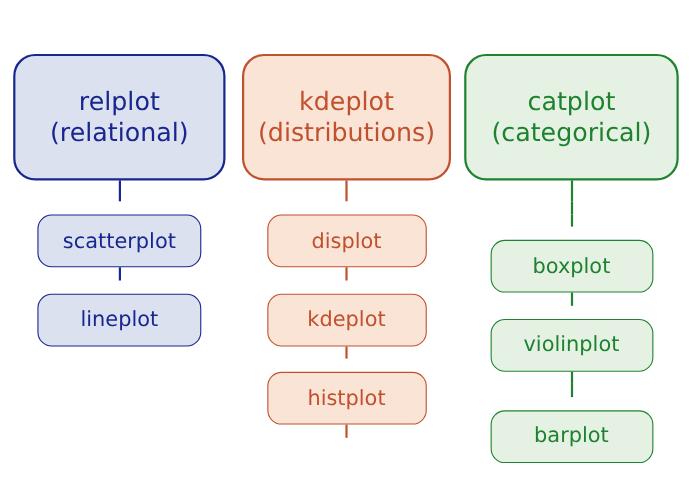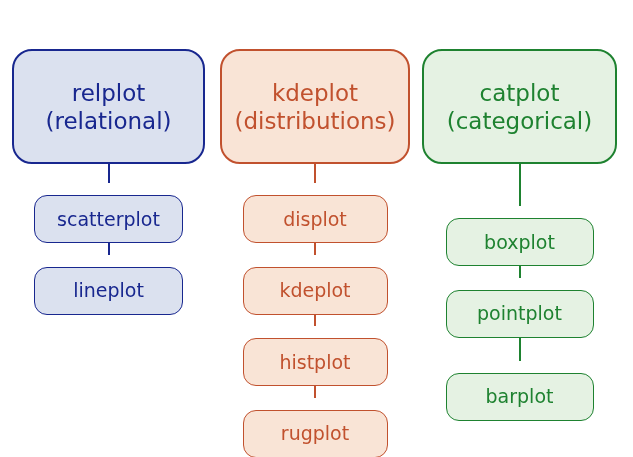--- a/index.html
+++ b/index.html
@@ -95,39 +95,36 @@
     </div>
     <div class="connector short"></div>
     <div class="small-box">
       <span class="small-label">kdeplot</span>
     </div>
     <div class="connector short"></div>
     <div class="small-box">
       <span class="small-label">histplot</span>
     </div>
     <div class="connector short"></div>
-    <div class="small-box">
-      <span class="small-label">rugplot</span>
-    </div>
   </div>
 
   <div class="column" style="left: 422px; width: 195px; --smallw: 148px; --line: #1e8230; --fill: #e5f2e3;">
     <div class="big-box">
       <div class="big-label">catplot
 (categorical)</div>
     </div>
     <div class="connector tall"></div>
     <div class="connector short"></div>
     <div class="connector short"></div>
     <div class="small-box">
       <span class="small-label">boxplot</span>
     </div>
     <div class="connector short"></div>
     <div class="small-box">
-      <span class="small-label">pointplot</span>
+      <span class="small-label">violinplot</span>
     </div>
     <div class="connector short"></div>
     <div class="connector short"></div>
     <div class="small-box">
       <span class="small-label">barplot</span>
     </div>
   </div>
 
 </div>
 

